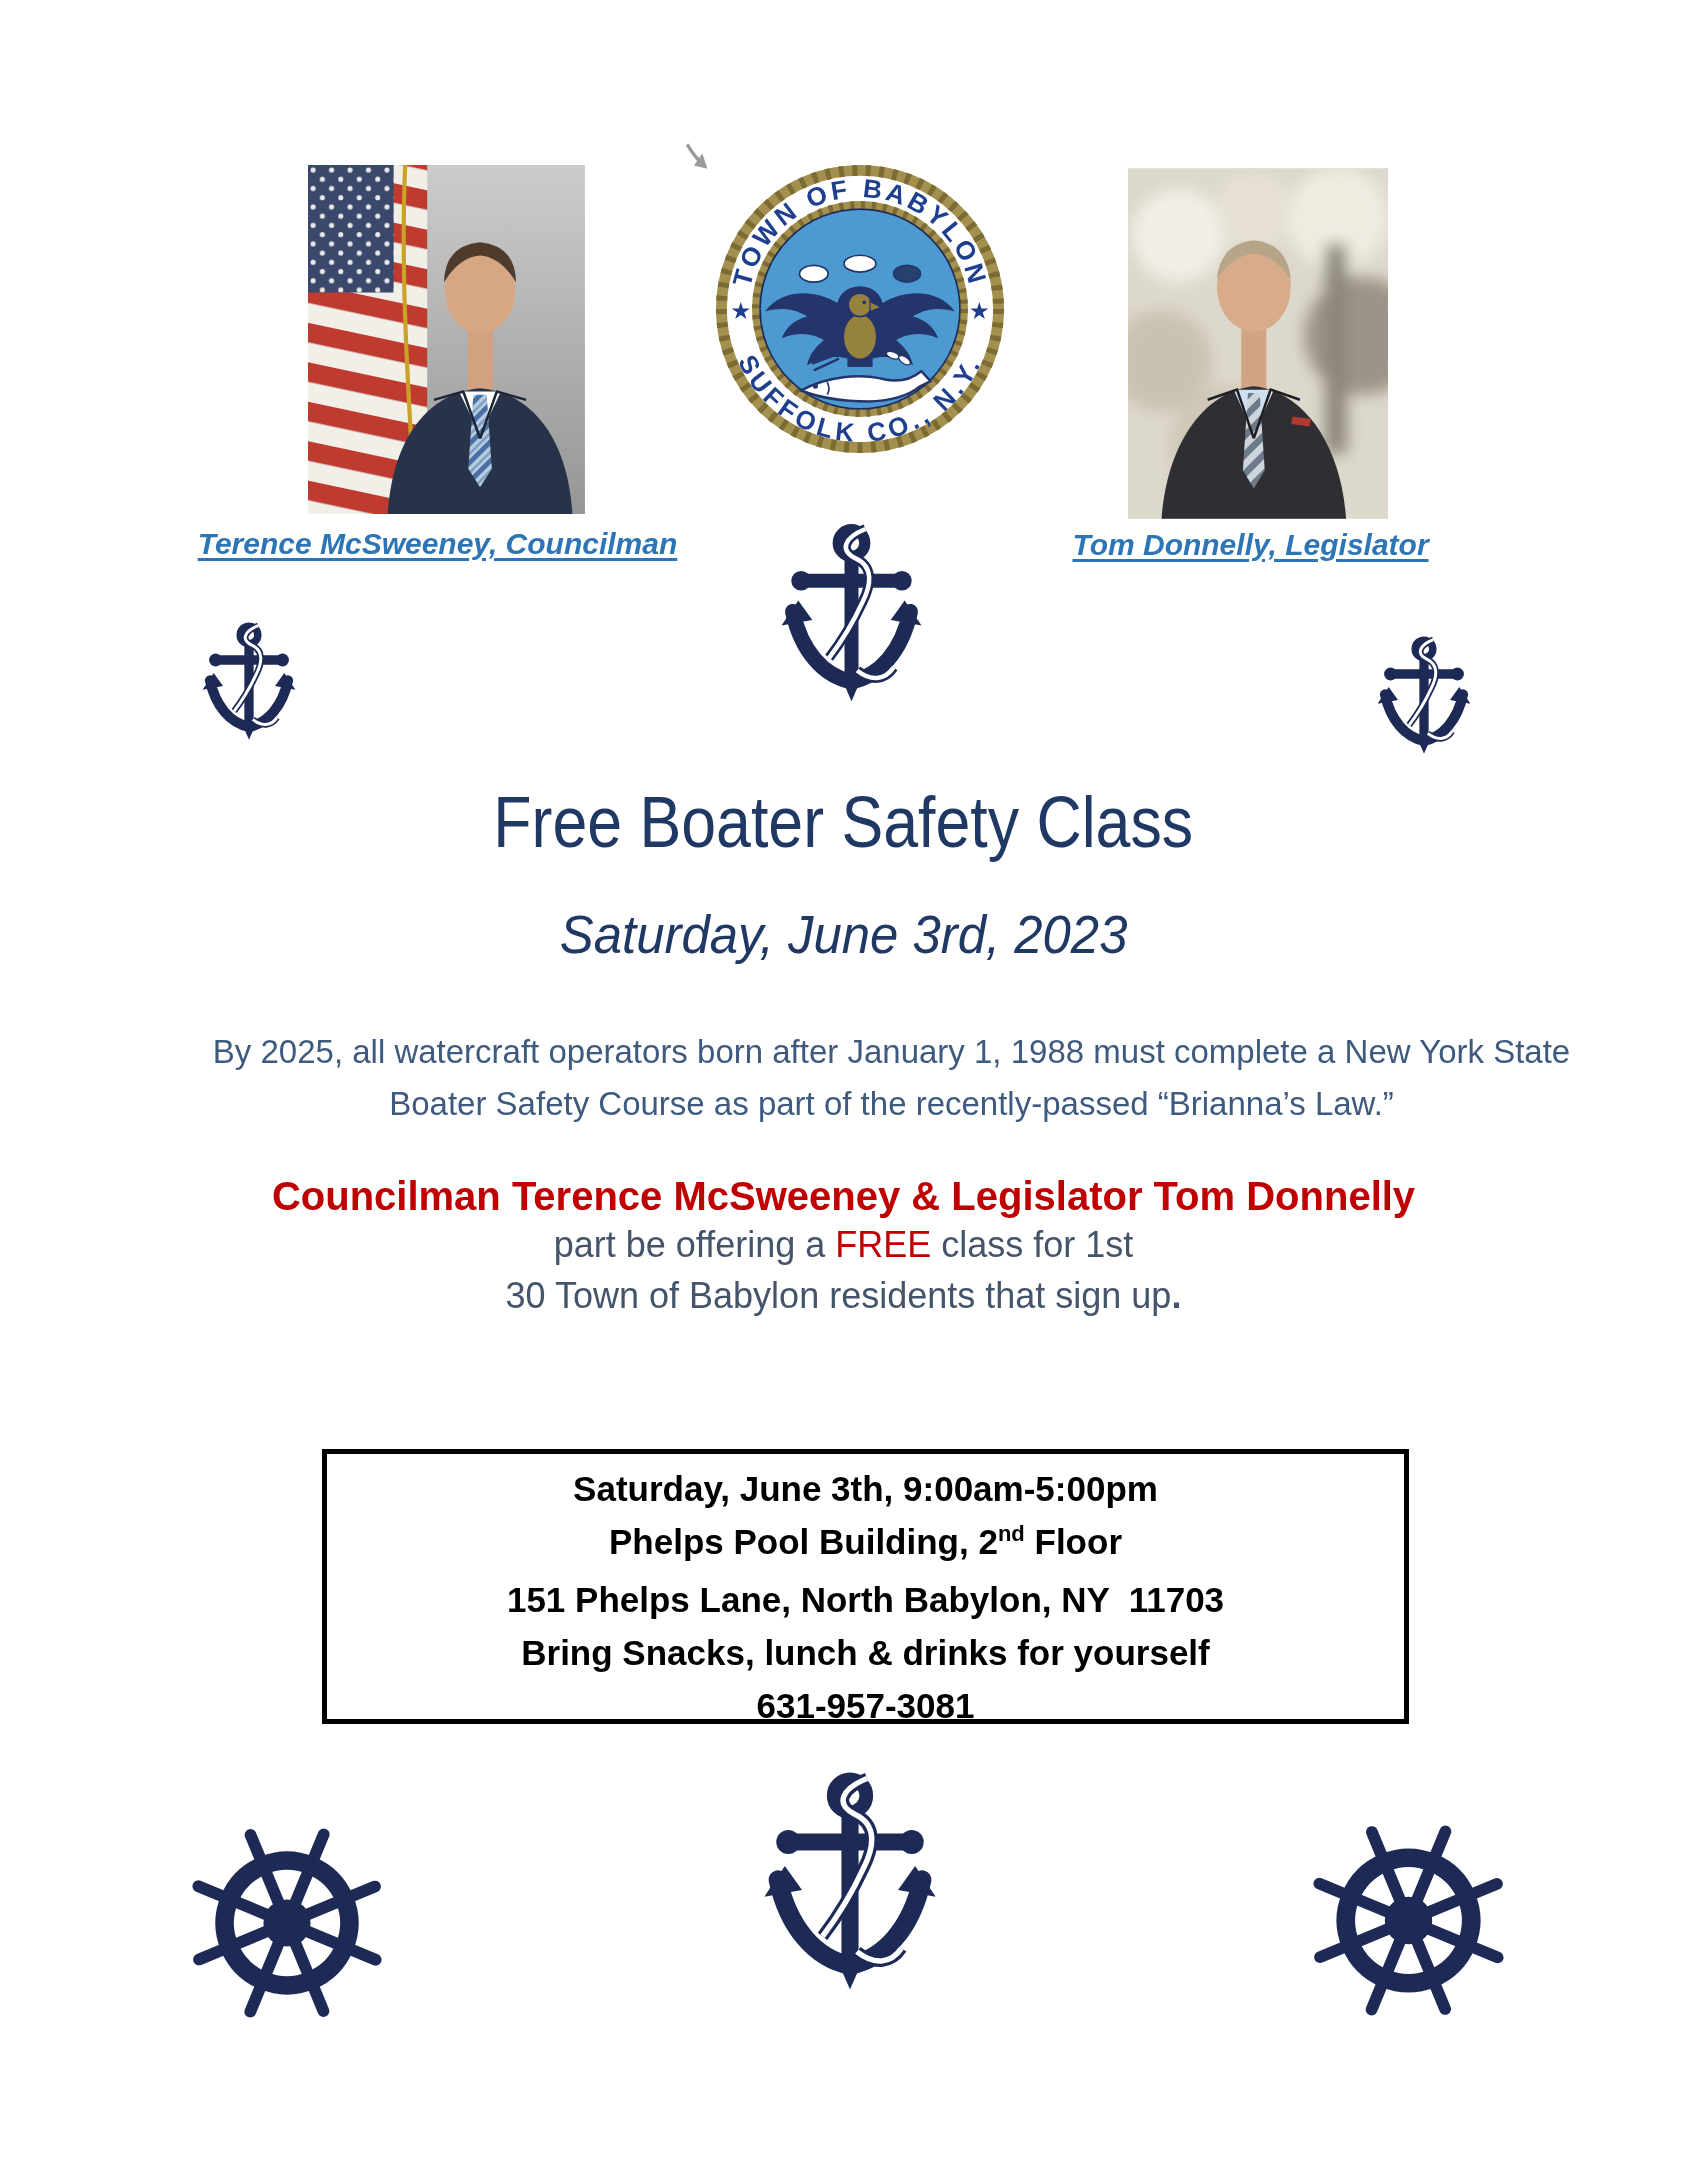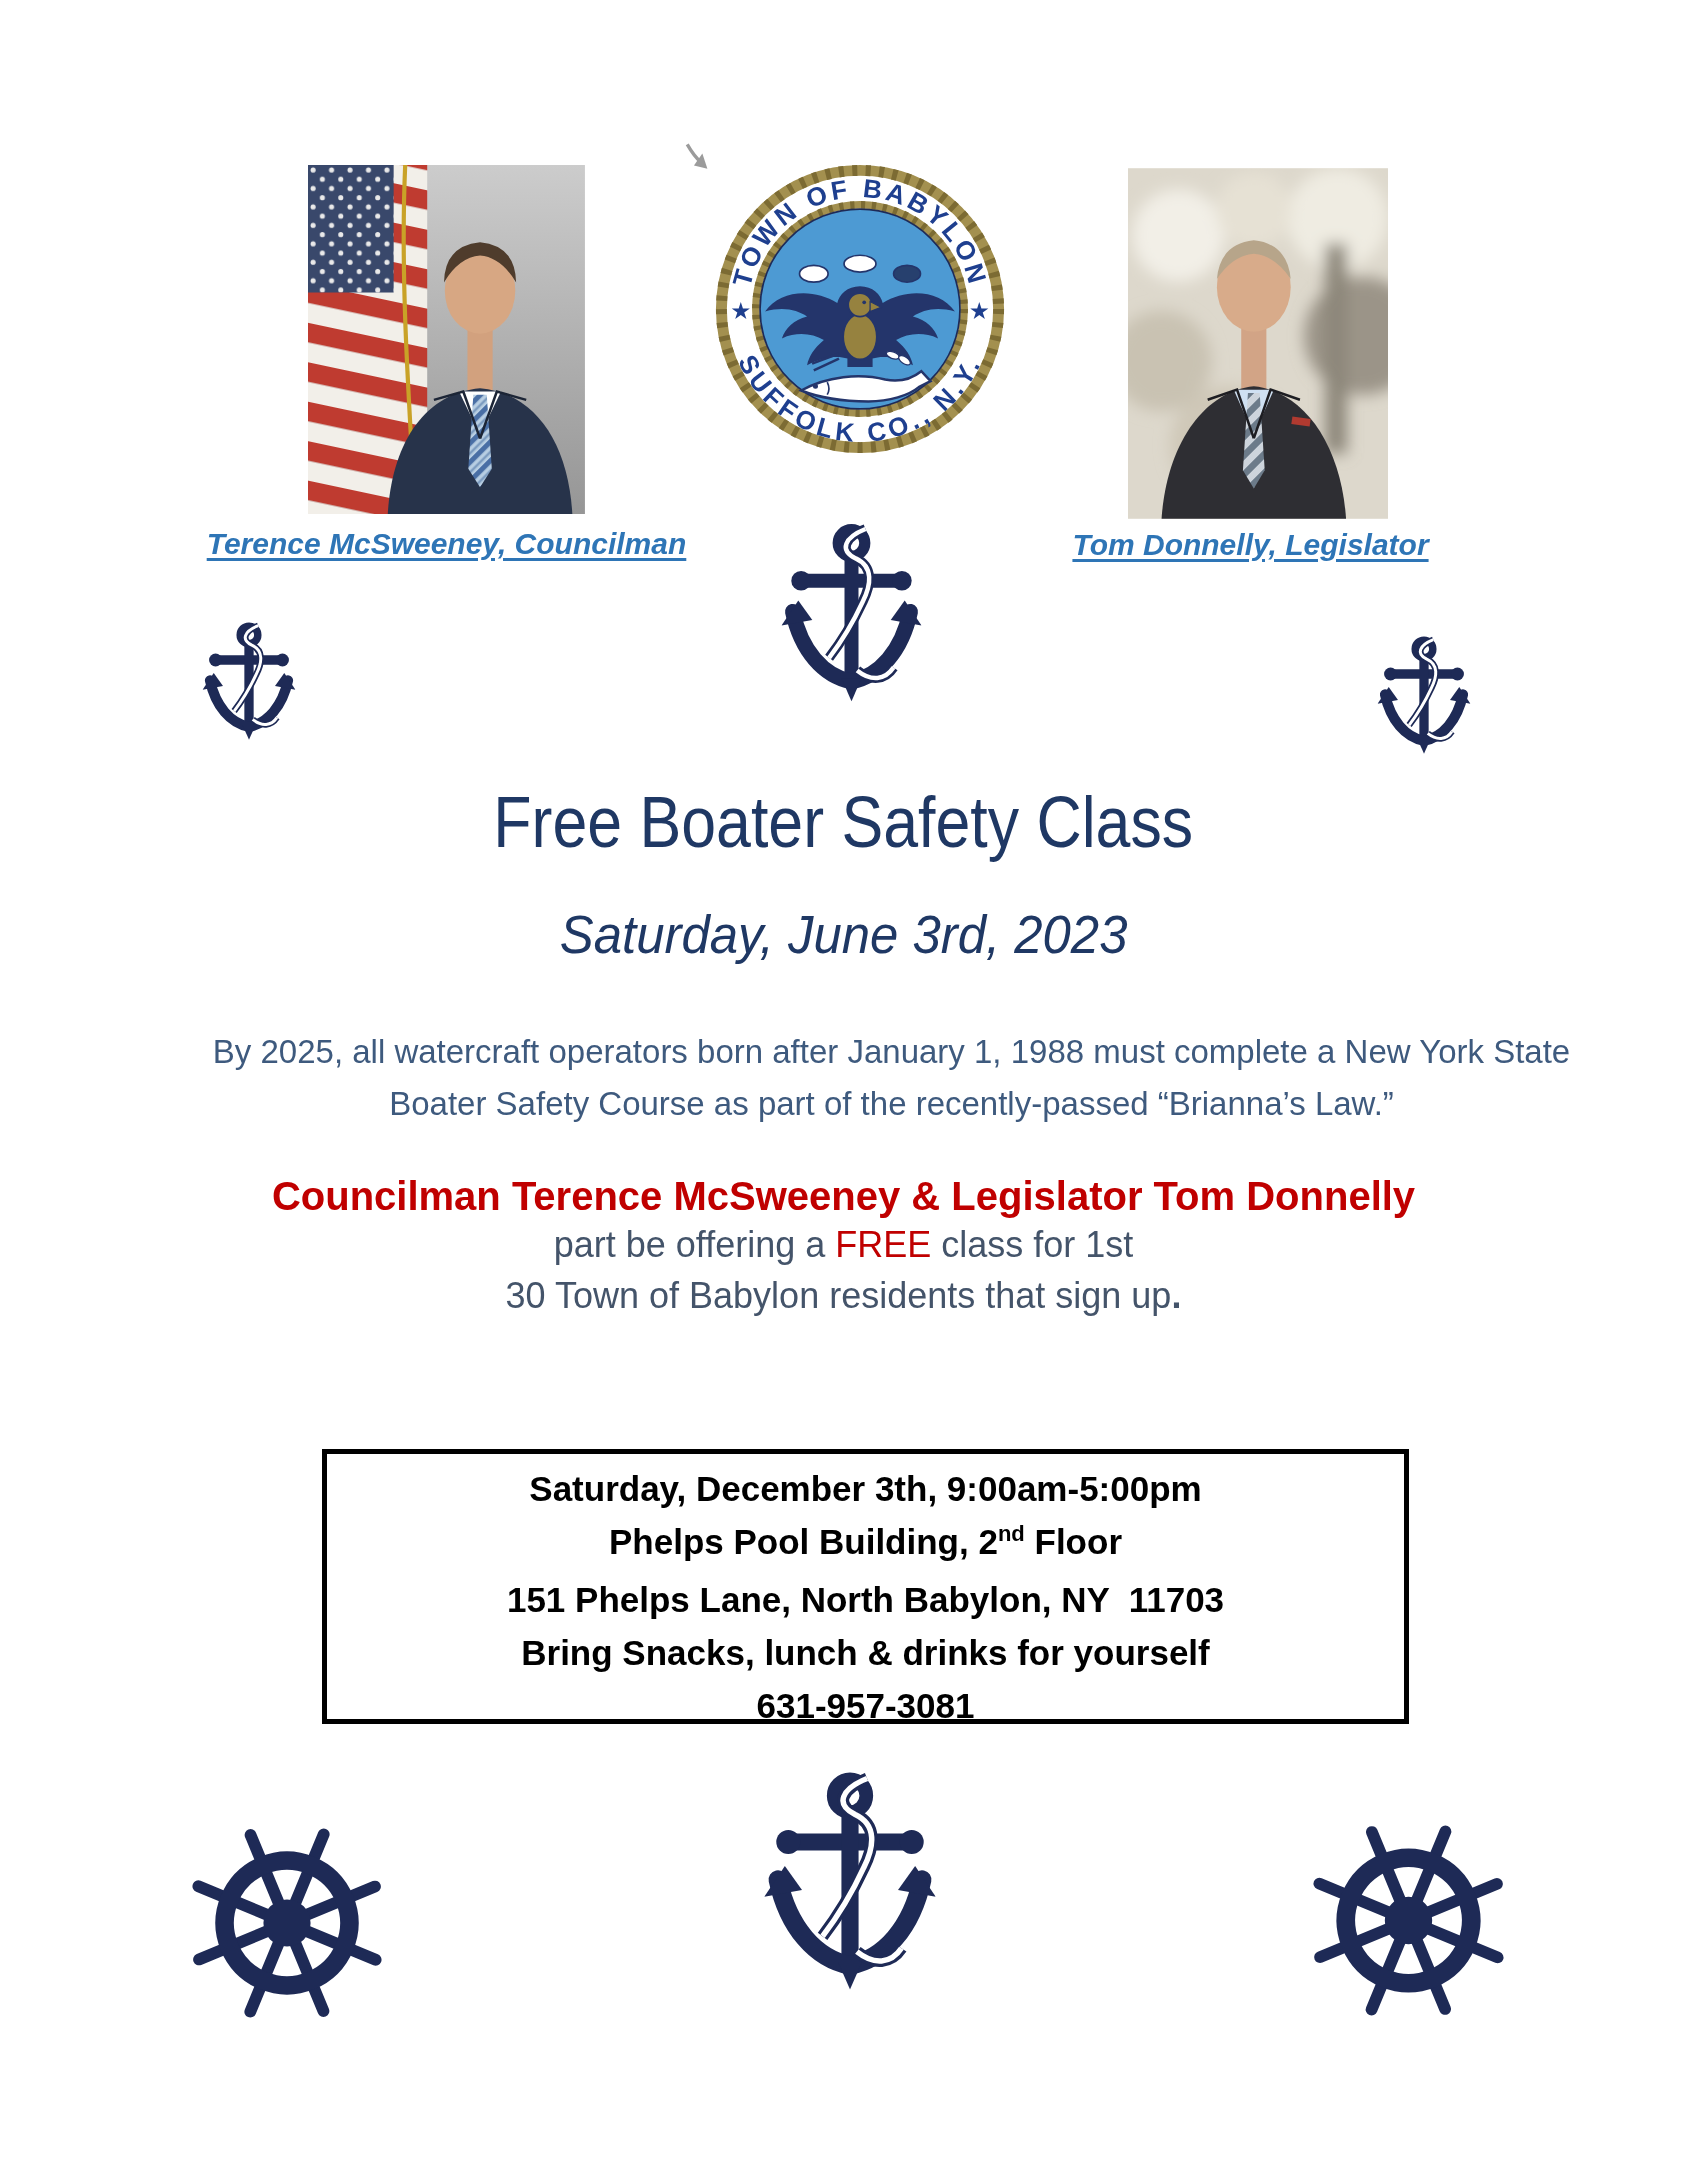--- a/index.html
+++ b/index.html
@@ -201,21 +201,21 @@
       <path d="M106,132 Q110,90 150,86 Q190,90 194,132 Q175,104 150,102 Q125,104 106,132 Z" fill="#b7a58a"></path>
       <path d="M40,418 C46,330 90,266 150,260 C210,266 254,330 260,418 Z" fill="#2e2e33"></path>
       <polygon points="126,264 150,318 174,264" fill="#cfe0f2"></polygon>
       <polygon points="143,268 157,268 163,360 150,382 137,360" fill="url(#tieStripes)"></polygon>
       <path d="M95,276 L130,264 L150,322" fill="none" stroke="#1d1d22" stroke-width="3"></path>
       <path d="M205,276 L170,264 L150,322" fill="none" stroke="#1d1d22" stroke-width="3"></path>
       <rect x="196" y="296" width="22" height="9" fill="#b03a30" transform="rotate(8 196 296)"></rect>
     </svg>
   </div>
 
-  <div class="abs caption" style="left:199px;top:527px;width:495px;">Terence McSweeney, Councilman</div>
+  <div class="abs caption" style="left:190px;top:527px;width:495px;">Terence McSweeney, Councilman</div>
   <div class="abs caption" style="left:1003px;top:528px;width:495px;">Tom Donnelly, Legislator</div>
 
   <div class="abs icon" style="left:202px;top:621px;width:94px;height:130px;">
     <svg viewBox="0 0 100 140">
         <use href="#sym-anchor"></use>
       </svg>
   </div>
   <div class="abs icon" style="left:781px;top:522px;width:141px;height:196px;">
     <svg viewBox="0 0 100 140">
         <use href="#sym-anchor"></use>
@@ -242,21 +242,21 @@
   <div class="abs offer-heading">Councilman Terence McSweeney &amp; Legislator Tom Donnelly</div>
   <div class="abs offer-line offer-line2">
     <span>part be offering a </span><span class="free">FREE</span><span> class for 1st</span>
   </div>
   <div class="abs offer-line offer-line3">
     <span>30 Town of Babylon residents that sign up</span><span class="bold-dot">.</span>
   </div>
 
 
   <div class="abs details-box">
-    <div>Saturday, December 3th, 9:00am-5:00pm</div>
+    <div>Saturday, June 3th, 9:00am-5:00pm</div>
     <div>
       <span>Phelps Pool Building, 2</span><span class="sup">nd</span><span> Floor</span>
     </div>
     <div class="pre">151 Phelps Lane, North Babylon, NY  11703</div>
     <div>Bring Snacks, lunch &amp; drinks for yourself</div>
     <div>631-957-3081</div>
   </div>
 
   <div class="abs icon" style="left:186px;top:1822px;width:202px;height:202px;">
     <svg viewBox="0 0 120 120">

